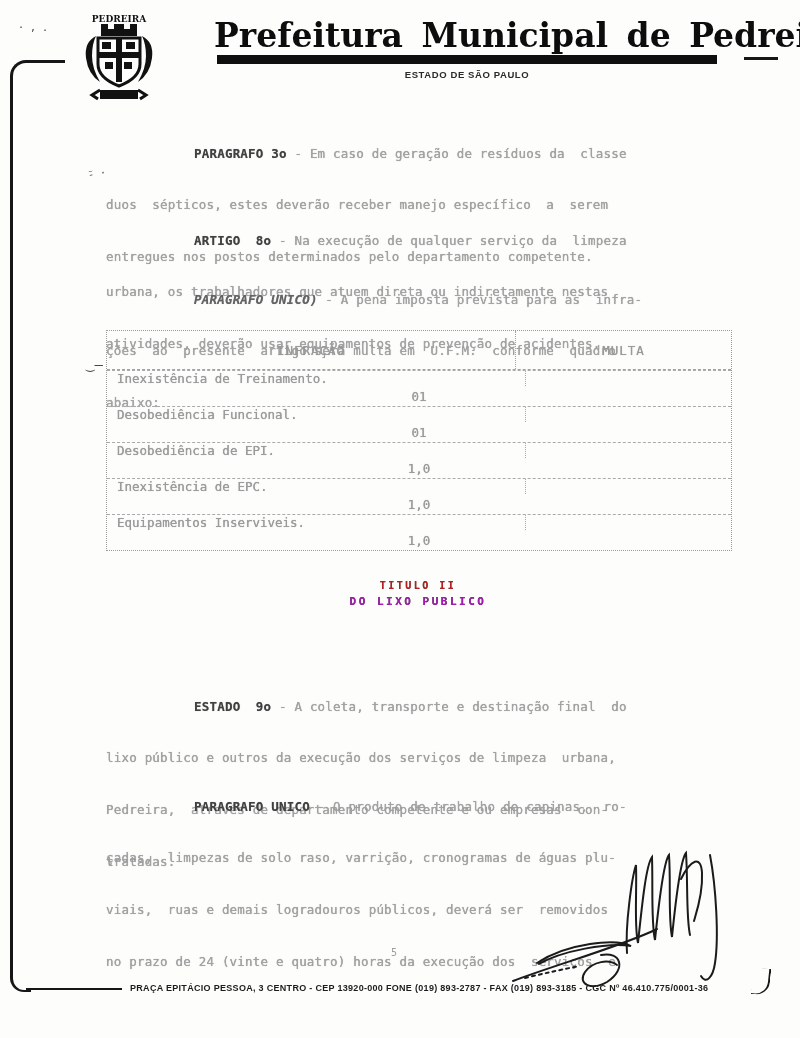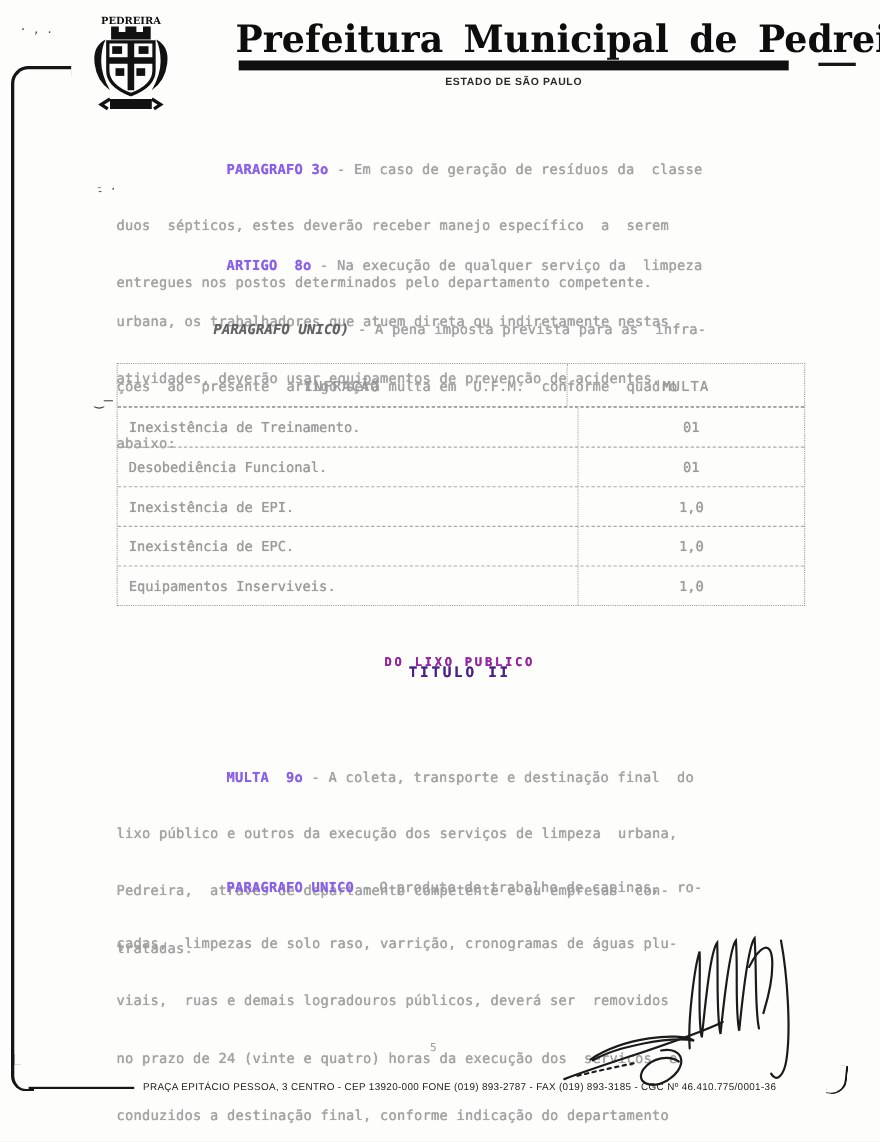--- a/index.html
+++ b/index.html
@@ -54,62 +54,62 @@
   .logo { position:absolute; left:60px; top:10px; }
 
   
   .typed {
     position:absolute; left:106px; width:640px;
     font-size:12.5px; line-height:17.3px; white-space:pre;
     color:#a3a3a3; letter-spacing:0.2px;
     text-shadow:0 0 0.7px rgba(130,130,130,0.9);
   }
   .typed .indent { padding-left:88px; }
-  .lead { color:#8b5cf6; font-weight:bold;margin-left:12px; }
+  .lead { color:#404040; font-weight:bold; }
   .lead-italic { color:#636363; font-weight:bold; font-style:italic; }
 
   
   .fine-table {
     position:absolute; left:106px; top:330px; width:624px;
     border:1px dotted #9a9a9a; color:#9b9b9b;
     font-size:12.5px; text-shadow:0 0 0.7px rgba(130,130,130,0.85);
   }
   .fine-table .hdr { display:flex; height:38px; align-items:center;
     border-bottom:1px dashed #a2a2a2; }
   .fine-table .hdr .c1 { width:408px; text-align:right; letter-spacing:1px;
     border-right:1px dotted #a2a2a2; align-self:stretch;
     display:flex; align-items:center; justify-content:center; }
   .fine-table .hdr .c2 { flex:1; text-align:center; letter-spacing:1px; }
-  .fine-table .row { display:flex; height:35px; border-top:1px dashed #ababab; }
+  .fine-table .row { display:flex; height:35px; border-top:1px dashed #ababab;flex-direction:column; }
   .fine-table .row:first-of-type { border-top:none; }
   .fine-table .row .c1 { width:408px; padding-left:10px; display:flex;
     align-items:center; border-right:1px dotted #a8a8a8; }
   .fine-table .row .c2 { flex:1; display:flex; align-items:center;
     justify-content:center; }
 
   
   .sec-title {
     position:absolute; left:106px; width:624px; text-align:center;
     font-weight:bold; letter-spacing:2.5px;
   }
-  .sec-title.t1 { top:604px; font-size:13px; color:#4c1d95;
+  .sec-title.t1 { top:580px; font-size:10px; color:#b91c1c;
     text-shadow:0 0 0.6px rgba(60,60,60,0.8); }
   .sec-title.t2 { top:595px; font-size:11px; color:#a21caf;
     text-shadow:0 0 0.6px rgba(20,20,20,0.8); }
 
   
   .pagemark { position:absolute; left:391px; top:947px; font-size:10px;
     color:#9c9c9c; }
   .scuff { position:absolute; color:#444; font-size:10px; }
 
   
   .footer-text {
     position:absolute; left:130px; top:983px; width:630px;
     font-family:"Liberation Sans",sans-serif; font-size:9px;
-    font-weight:normal; color:#1c1c1c; letter-spacing:0.3px;
+    font-weight:bold; color:#1c1c1c; letter-spacing:0.3px;
     white-space:nowrap;
   }
 
   .sig { position:absolute; left:505px; top:845px; }
 </style>
 </head>
 <body>
 
 <div class="page">
 
@@ -169,49 +169,48 @@
     </div>
     <div class="row">
       <div class="c1">Inexistência de Treinamento.</div>
       <div class="c2">01</div>
     </div>
     <div class="row">
       <div class="c1">Desobediência Funcional.</div>
       <div class="c2">01</div>
     </div>
     <div class="row">
-      <div class="c1">Inexistência de EPI.</div>
+      <div class="c1">Desobediência de EPI.</div>
       <div class="c2">1,0</div>
     </div>
     <div class="row">
       <div class="c1">Inexistência de EPC.</div>
       <div class="c2">1,0</div>
     </div>
     <div class="row">
       <div class="c1">Equipamentos Inserviveis.</div>
       <div class="c2">1,0</div>
     </div>
   </div>
 
   <div class="sec-title t1">TITULO II</div>
   <div class="sec-title t2">DO LIXO PUBLICO</div>
 
   <div class="typed" style="top:663px;">
-    <div class="indent"><span class="lead">MULTA  9o</span><span> - A coleta, transporte e destinação final  do</span></div>
+    <div class="indent"><span class="lead">ESTADO  9o</span><span> - A coleta, transporte e destinação final  do</span></div>
     <div>lixo público e outros da execução dos serviços de limpeza  urbana,</div>
     <div>Pedreira,  através de departamento competente e ou empresas  con-</div>
     <div>tratadas.</div>
   </div>
 
   <div class="typed" style="top:763px;">
     <div class="indent"><span class="lead">PARAGRAFO UNICO</span><span> - O produto de trabalho de capinas,  ro-</span></div>
     <div>çadas,  limpezas de solo raso, varrição, cronogramas de águas plu-</div>
     <div>viais,  ruas e demais logradouros públicos, deverá ser  removidos</div>
     <div>no prazo de 24 (vinte e quatro) horas da execução dos  serviços  e</div>
-    <div>conduzidos a destinação final, conforme indicação do departamento</div>
     
   </div>
 
   <div class="sig">
     <svg width="280" height="150" viewBox="0 0 280 150">
       <g fill="none" stroke="#1b1b1b" stroke-width="2" stroke-linecap="round">
         <path d="M122,108 C120,80 127,32 131,20 C132,46 129,82 133,98 C137,60 141,20 147,12 C148,42 146,78 150,95 C154,56 159,16 164,10 C166,36 163,72 167,92 C171,52 176,14 181,8 C183,36 181,72 185,90"></path>
         <path d="M176,34 C186,14 196,10 197,28 C198,48 192,66 189,76"></path>
         <path d="M205,10 C211,42 214,92 210,118 C208,132 201,140 196,131"></path>
         <path d="M32,118 C62,98 112,93 126,101 C104,97 56,106 34,119"></path>

